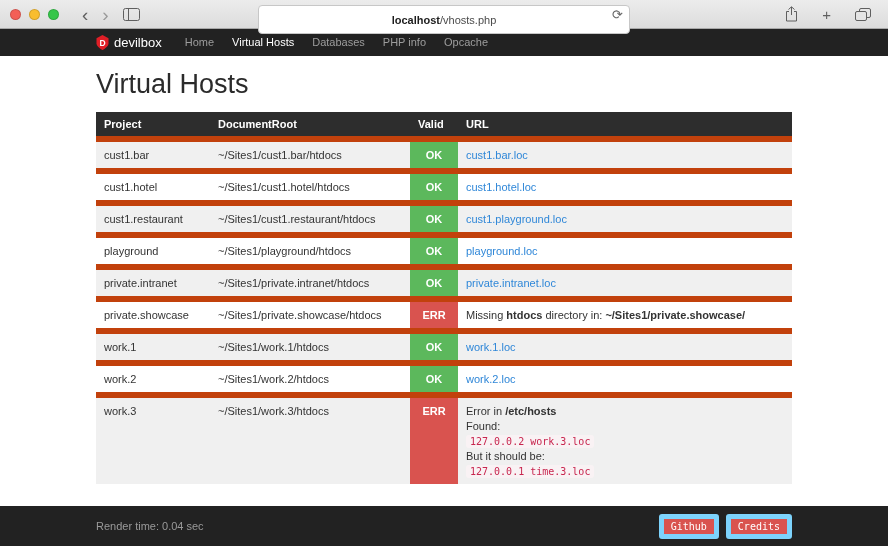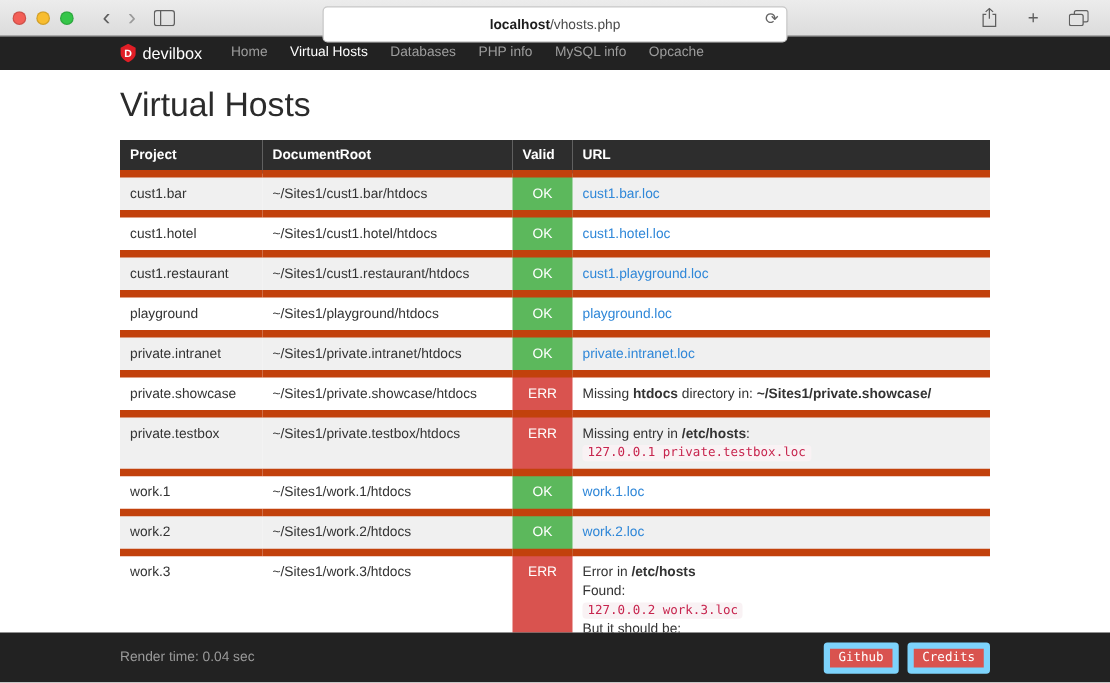--- a/index.html
+++ b/index.html
@@ -110,21 +110,21 @@
   }
   tbody td {
     padding:7px 8px;
     border-top:6px solid #c2410c;
     vertical-align:top;
   }
   tbody tr:nth-child(odd) { background:#f0f0f0; }
   td.valid {
     text-align:center;
     color:#fff;
-    font-weight:normal;
+    font-weight:bold;
     padding:7px 4px;
   }
   td.valid.ok  { background:var(--ok,#5cb85c); }
   td.valid.err { background:var(--err,#d9534f); }
   .url-line { display:block; }
   .url-line + .url-line { margin-top:3px; }
   a.vhost-link { color:var(--link,#2f87d8); text-decoration:none; }
   code {
     font-family:"DejaVu Sans Mono","Liberation Mono",monospace;
     font-size:10px;
@@ -207,21 +207,20 @@
         <text x="6.5" y="10.8" font-size="8.5" font-weight="bold" fill="#ffffff" text-anchor="middle" font-family="Liberation Sans, sans-serif">D</text>
       </svg>
     </span>
     <span>devilbox</span>
   </a>
   <nav class="nav-menu">
       <a class="nav-item">Home</a>
       <a class="nav-item active">Virtual Hosts</a>
       <a class="nav-item">Databases</a>
       <a class="nav-item">PHP info</a>
-      <a class="nav-item">MySQL info</a>
       <a class="nav-item">Opcache</a>
     </nav>
 </div>
 
 <div class="content">
   <h1>Virtual Hosts</h1>
 
   <table>
     <colgroup>
       <col style="width:114px">
@@ -280,29 +279,20 @@
         </tr>
         <tr>
           <td>private.showcase</td>
           <td>~/Sites1/private.showcase/htdocs</td>
           <td class="valid err">ERR</td>
           <td>
             <span class="url-line"><span>Missing </span><b>htdocs</b><span> directory in: </span><b>~/Sites1/private.showcase/</b></span>
           </td>
         </tr>
         <tr>
-          <td>private.testbox</td>
-          <td>~/Sites1/private.testbox/htdocs</td>
-          <td class="valid err">ERR</td>
-          <td>
-            <span class="url-line"><span>Missing entry in </span><b>/etc/hosts</b><span>:</span></span>
-            <span class="url-line"><code>127.0.0.1 private.testbox.loc</code></span>
-          </td>
-        </tr>
-        <tr>
           <td>work.1</td>
           <td>~/Sites1/work.1/htdocs</td>
           <td class="valid ok">OK</td>
           <td>
             <span class="url-line"><a class="vhost-link">work.1.loc</a></span>
           </td>
         </tr>
         <tr>
           <td>work.2</td>
           <td>~/Sites1/work.2/htdocs</td>

